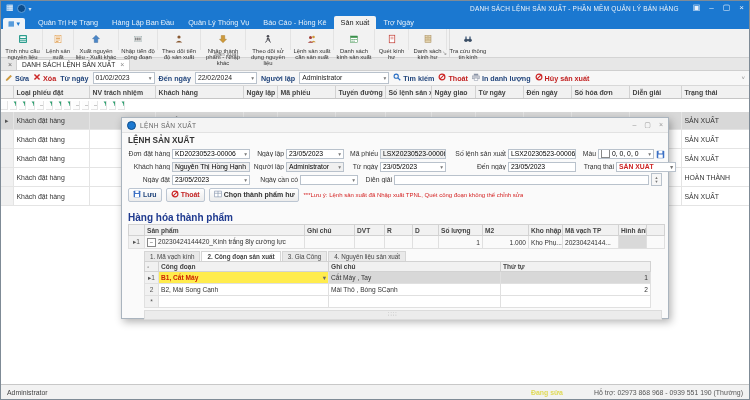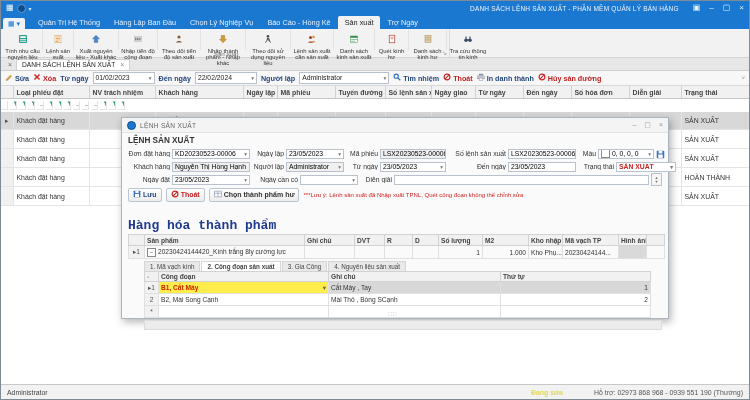--- a/index.html
+++ b/index.html
@@ -84,21 +84,21 @@
   .fin.red{color:#cc2222;font-weight:bold;}
   .swatch{width:7px;height:7px;border:1px solid #888;background:#fff;margin-right:2px;flex:0 0 auto;}
   .spinner{width:9px;height:11px;border:1px solid #b9c2cc;background:#f6f6f6;display:flex;flex-direction:column;
        align-items:center;justify-content:center;font-size:4px;color:#777;line-height:4px;flex:0 0 auto;}
   .btnrow{display:flex;align-items:center;height:15px;gap:4px;margin-top:1px;}
   .dbtn{display:flex;align-items:center;gap:2px;background:linear-gradient(#fff,#ececec);border:1px solid #bcc6d2;
         border-radius:2px;font-size:7px;font-weight:bold;padding:0 4px;height:12px;color:#24477d;}
   .dbtn.red{color:#c22222;}
   .dbtn.plain{color:#333;}
   .dwarn{font-size:6px;color:#d42222;white-space:nowrap;overflow:hidden;}
-  .dsection{font-size:13px;font-weight:bold;color:#1f3a8f;margin:16px 0 1px;font-family:Liberation Mono, monospace;}
+  .dsection{font-size:10px;font-weight:bold;color:#1f3a8f;margin:10px 0 1px;}
   table.pg{border-collapse:collapse;table-layout:fixed;width:536px;font-size:6.6px;color:#333;}
   table.pg th{height:10px;background:#f1f1f1;border:1px solid #d2d2d2;font-weight:bold;color:#444;text-align:left;padding:0 2px;white-space:nowrap;overflow:hidden;}
   table.pg td{height:12px;border:1px solid #e0e0e0;padding:0 2px;white-space:nowrap;overflow:hidden;}
   td.num{text-align:right;}
   .expbox{display:inline-block;width:7px;height:7px;border:1px solid #888;background:#fff;font-size:6px;line-height:6px;text-align:center;color:#444;vertical-align:middle;margin-right:2px;}
   .imgcell{background:#d9d9d9;}
   .detail{margin-left:16px;margin-top:1px;}
   .dtabs{display:flex;height:11px;align-items:flex-end;gap:1px;}
   .dtab{font-size:6.3px;color:#444;padding:0 5px;line-height:9px;background:#e9e9e9;border:1px solid #d5d5d5;border-bottom:none;}
   .dtab.active{background:#fff;font-weight:bold;}
@@ -124,23 +124,23 @@
     <span class="win-btns">
       <span>▣</span>
       <span>–</span>
       <span>▢</span>
       <span>×</span>
     </span>
   </div>
 
   <div class="menubar">
     <span class="appmenu">▦ ▾</span>
-    <span class="mtab">Quản Trị Hệ Thống</span>
+    <span class="mtab">Quản Trị Hệ Trạng</span>
     <span class="mtab">Hàng Lập Ban Đầu</span>
-    <span class="mtab">Chọn Lý Nghiệp Vụ</span>
+    <span class="mtab">Quản Lý Thống Vụ</span>
     <span class="mtab">Báo Cáo - Hồng Kê</span>
     <span class="mtab active">Sản xuất</span>
     <span class="mtab">Trợ Ngày</span>
   </div>
 
   <div class="ribbon">
     <div class="rgroup">
       <div class="rbtns">
         <div class="rbtn" style="width:37px">
           <span><svg viewBox="0 0 20 20" width="10" height="10">
@@ -306,43 +306,43 @@
       </span>
     <span class="tinput" style="width:84px">
       <span>Administrator</span>
         <span class="dd">▾</span>
       </span>
     <span class="titem">
       <span><svg width="8" height="8" viewBox="0 0 11 11">
             <circle cx="4.4" cy="4.4" r="2.9" fill="none" stroke="#2a6fc4" stroke-width="1.5"></circle>
             <line x1="6.7" y1="6.7" x2="10" y2="10" stroke="#2a6fc4" stroke-width="1.7"></line>
           </svg></span>
-      <span>Tìm nhiệm</span>
+      <span>Tìm kiếm</span>
       </span>
     <span class="titem red">
       <span><svg width="8" height="8" viewBox="0 0 11 11">
             <circle cx="5.5" cy="5.5" r="4" fill="none" stroke="#cc2626" stroke-width="1.6"></circle>
             <line x1="2.9" y1="8.1" x2="8.1" y2="2.9" stroke="#cc2626" stroke-width="1.4"></line>
           </svg></span>
       <span>Thoát</span>
       </span>
     <span class="titem">
       <span><svg width="8" height="8" viewBox="0 0 11 11">
             <rect x="2.5" y="1" width="6" height="2.5" fill="#8a93a5"></rect>
             <rect x="1" y="4" width="9" height="4" fill="#c9ccd4" stroke="#8a93a5" stroke-width=".7"></rect>
             <rect x="3" y="7" width="5" height="3" fill="#fff" stroke="#8a93a5" stroke-width=".7"></rect>
           </svg></span>
-      <span>In danh thành</span>
+      <span>In danh lượng</span>
       </span>
     <span class="titem red">
       <span><svg width="8" height="8" viewBox="0 0 11 11">
             <circle cx="5.5" cy="5.5" r="4" fill="none" stroke="#cc2626" stroke-width="1.6"></circle>
             <line x1="2.9" y1="8.1" x2="8.1" y2="2.9" stroke="#cc2626" stroke-width="1.4"></line>
           </svg></span>
-      <span>Hủy sản đường</span>
+      <span>Hủy sản xuất</span>
       </span>
     <span class="tool-caret">˅</span>
   </div>
 
   <div class="gridwrap">
     <table class="grid">
       <colgroup>
         <col style="width:12px">
           <col style="width:76px">
           <col style="width:66px">

